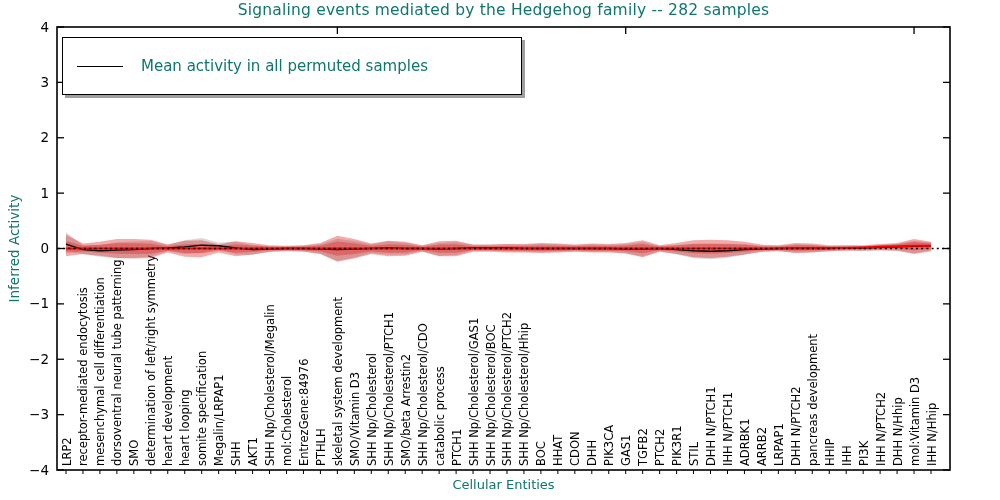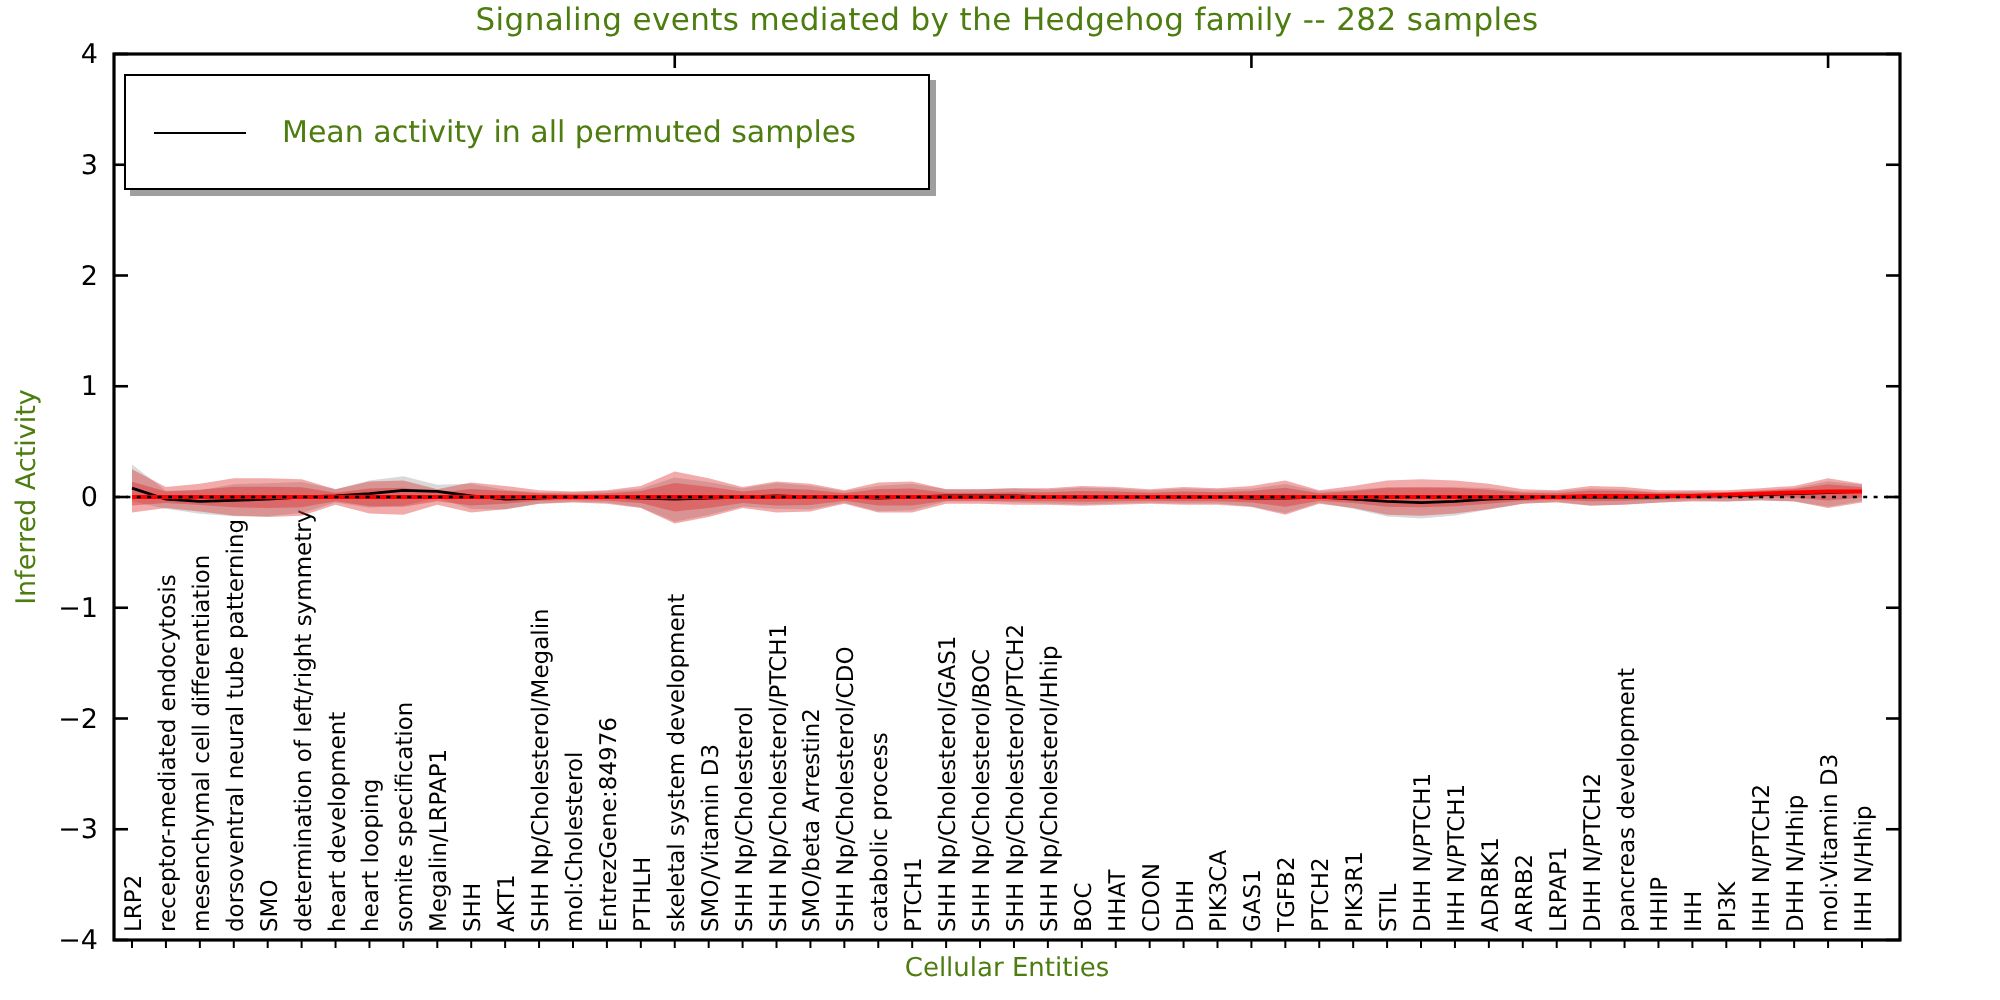--- a/index.html
+++ b/index.html
@@ -1,35 +1,35 @@
 <!DOCTYPE html>
 <html><head>
 <meta charset="utf-8">
 <style>
   html,body{margin:0;padding:0;background:#ffffff;}
   #figure{
     position:relative;width:1000px;height:500px;background:#ffffff;
-    font-family:"DejaVu Sans","Liberation Sans",sans-serif;color:#4d7c0f;
+    font-family:"DejaVu Sans","Liberation Sans",sans-serif;color:#0f766e;
     overflow:hidden;
   }
   #figure svg{position:absolute;left:0;top:0;}
   .title{
     position:absolute;left:57px;top:1px;width:893px;text-align:center;
     font-size:15.5px;letter-spacing:0.2px;
   }
   .ylabel{
     position:absolute;left:-86px;top:240px;width:200px;height:17px;text-align:center;
     font-size:13.5px;transform:rotate(-90deg);
   }
   .xlabel{
     position:absolute;left:57px;top:477px;width:893px;text-align:center;
     font-size:13px;
   }
   .legend{
-    position:absolute;left:62px;top:37px;width:403px;height:58px;
+    position:absolute;left:62px;top:37px;width:460px;height:58px;
     background:#ffffff;border:1.7px solid #000;
     box-shadow:3px 3px 0 rgba(80,80,80,0.55);
     display:flex;flex-direction:column;justify-content:center;gap:7px;
     padding-left:14px;box-sizing:border-box;z-index:5;
   }
   .legend-row{display:flex;align-items:center;}
   .legend-swatch{width:46px;height:0;margin-right:18px;flex:none;}
   .legend-label{font-size:15px;white-space:nowrap;}
 </style>
 </head>

